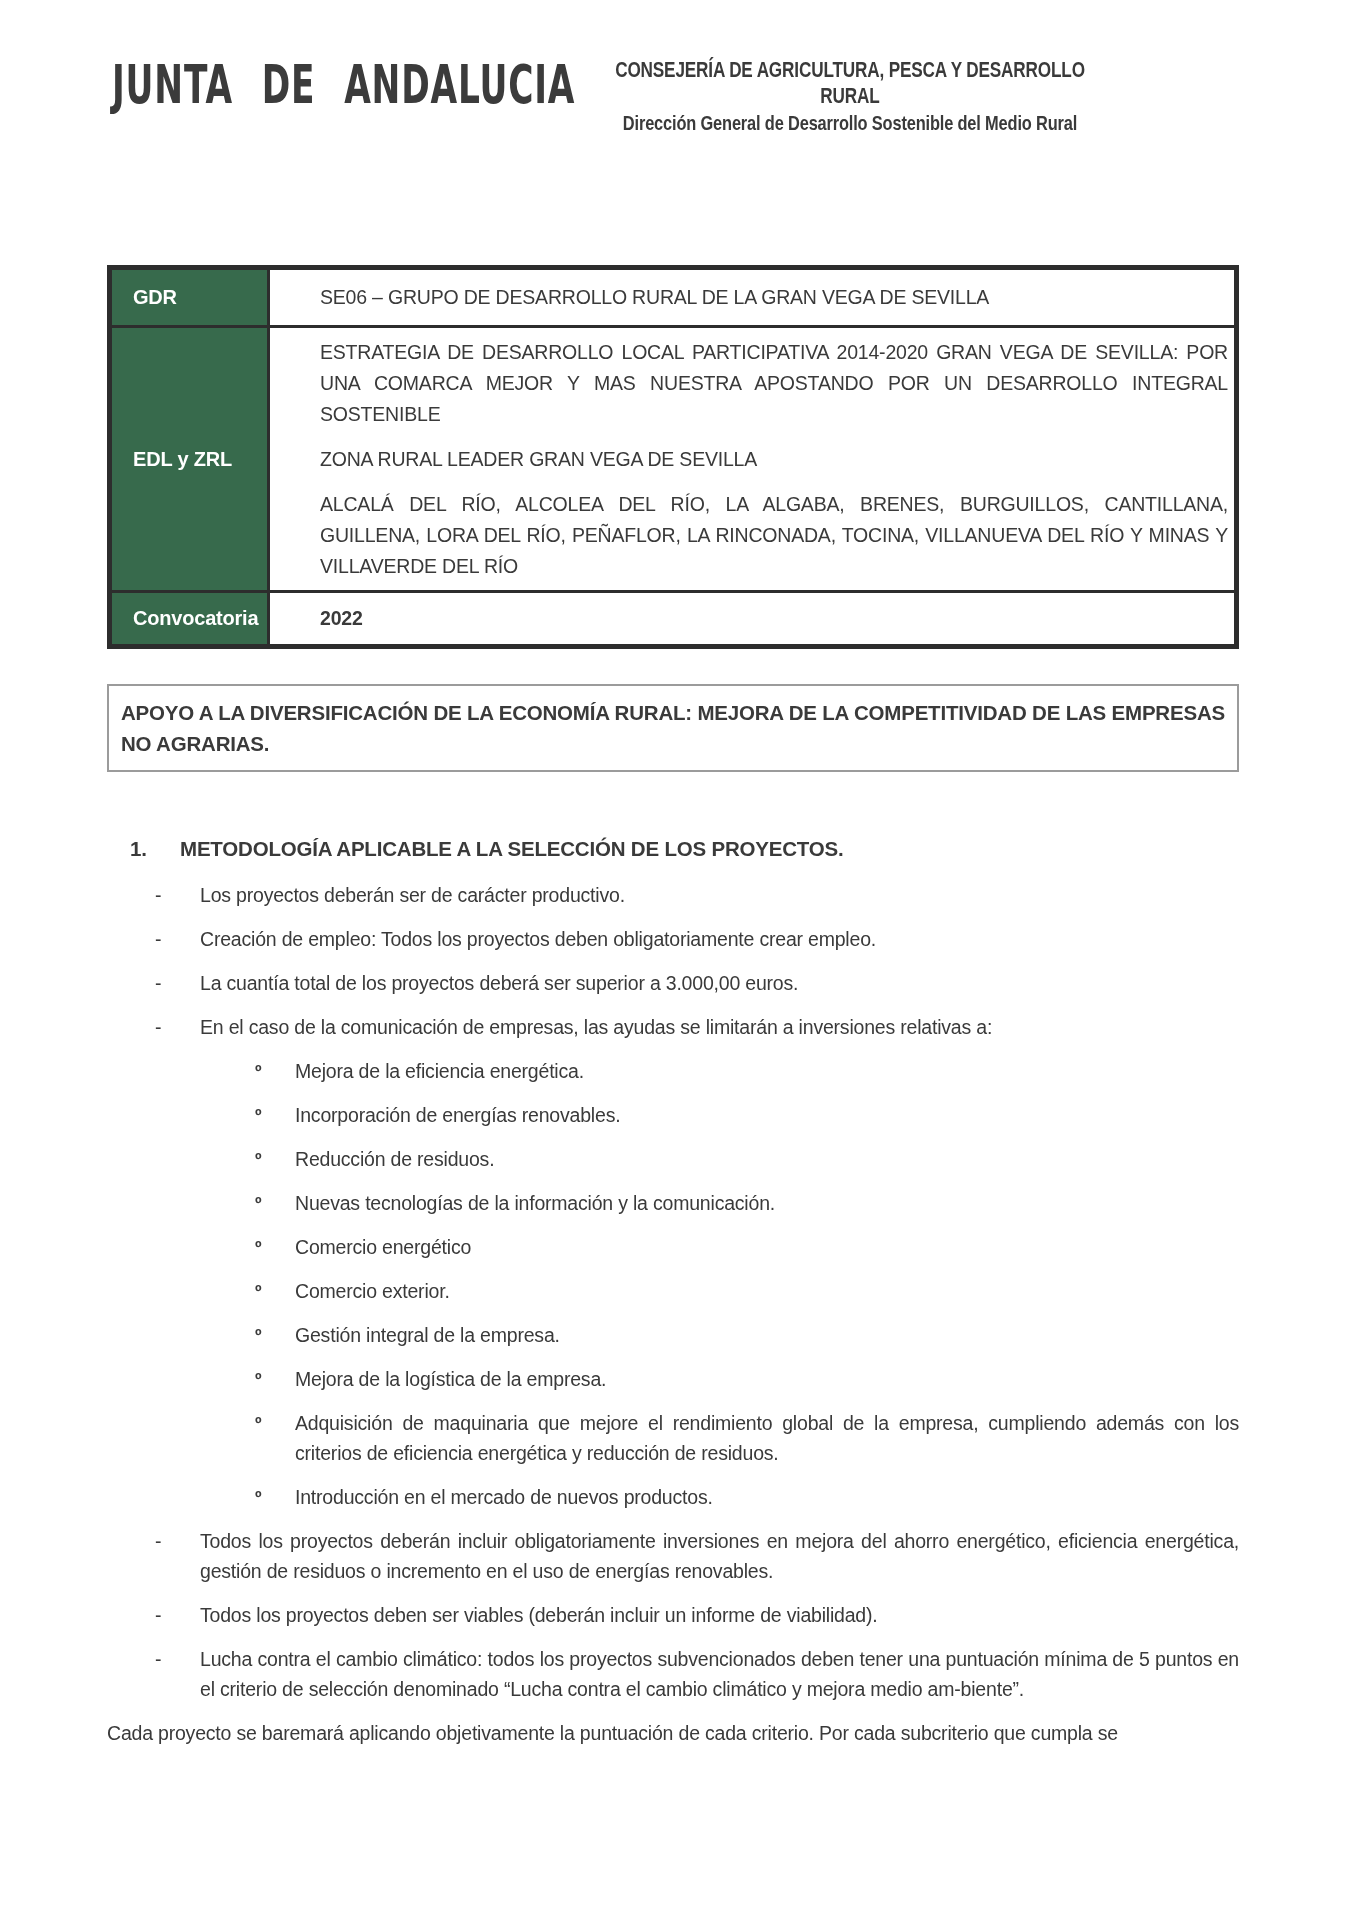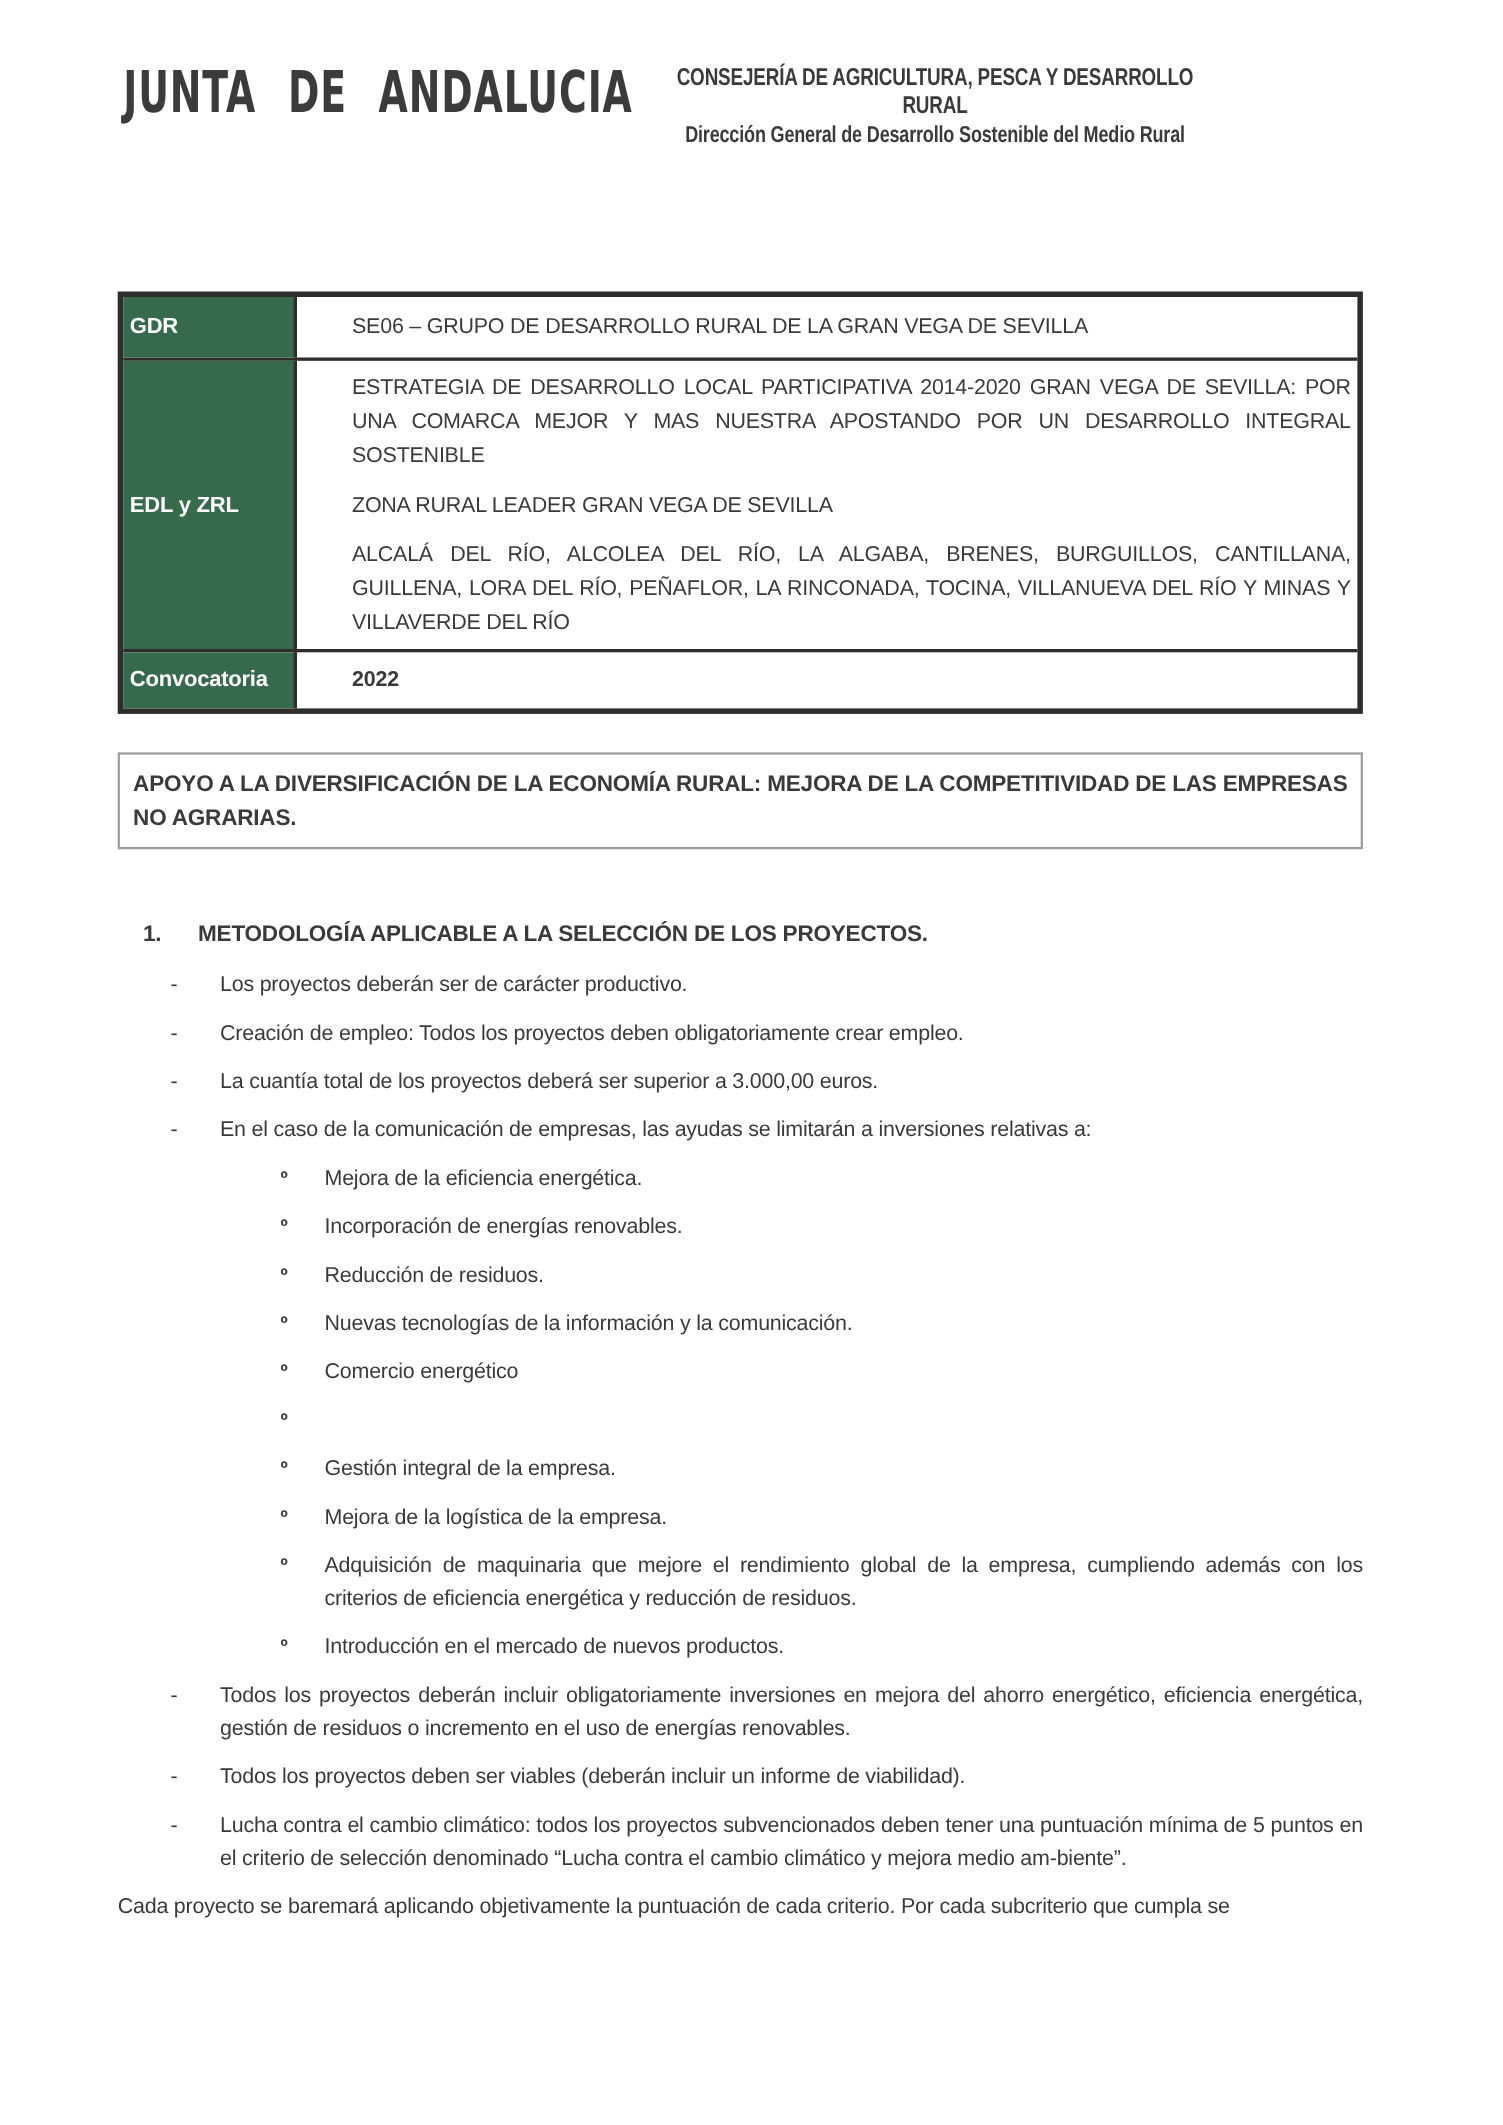--- a/index.html
+++ b/index.html
@@ -31,21 +31,21 @@
   
   .content{position:absolute;left:107px;top:265px;width:1132px;}
 
   
   .info-table{border:5px solid #2D2D2D;background:#fff;}
   .t-row{display:flex;border-top:3px solid #2D2D2D;box-sizing:border-box;}
   .t-row.first{border-top:none;}
   .t-label{
     width:158px;min-width:158px;box-sizing:border-box;
     background:#376A4C;color:#ffffff;font-weight:bold;font-size:20px;
-    display:flex;align-items:center;padding-left:6px;
+    display:flex;align-items:center;padding-left:21px;
     border-right:3px solid #2D2D2D;
   }
   .t-value{
     flex:1;box-sizing:border-box;padding:4px 6px;
     display:flex;flex-direction:column;justify-content:center;
     font-size:19.5px;line-height:31px;margin-left:44px;
   }
   .t-value p{margin:7px 0;}
   .r1{height:55px;}
   .r2{height:265px;}
@@ -157,20 +157,21 @@
       <div class="li l2">
         <span class="mk2">º</span>
         <div class="tx">Nuevas tecnologías de la información y la comunicación.</div>
       </div>
       <div class="li l2">
         <span class="mk2">º</span>
         <div class="tx">Comercio energético</div>
       </div>
       <div class="li l2">
         <span class="mk2">º</span>
+        <div class="tx">Comercio exterior.</div>
       </div>
       <div class="li l2">
         <span class="mk2">º</span>
         <div class="tx">Gestión integral de la empresa.</div>
       </div>
       <div class="li l2">
         <span class="mk2">º</span>
         <div class="tx">Mejora de la logística de la empresa.</div>
       </div>
       <div class="li l2">

